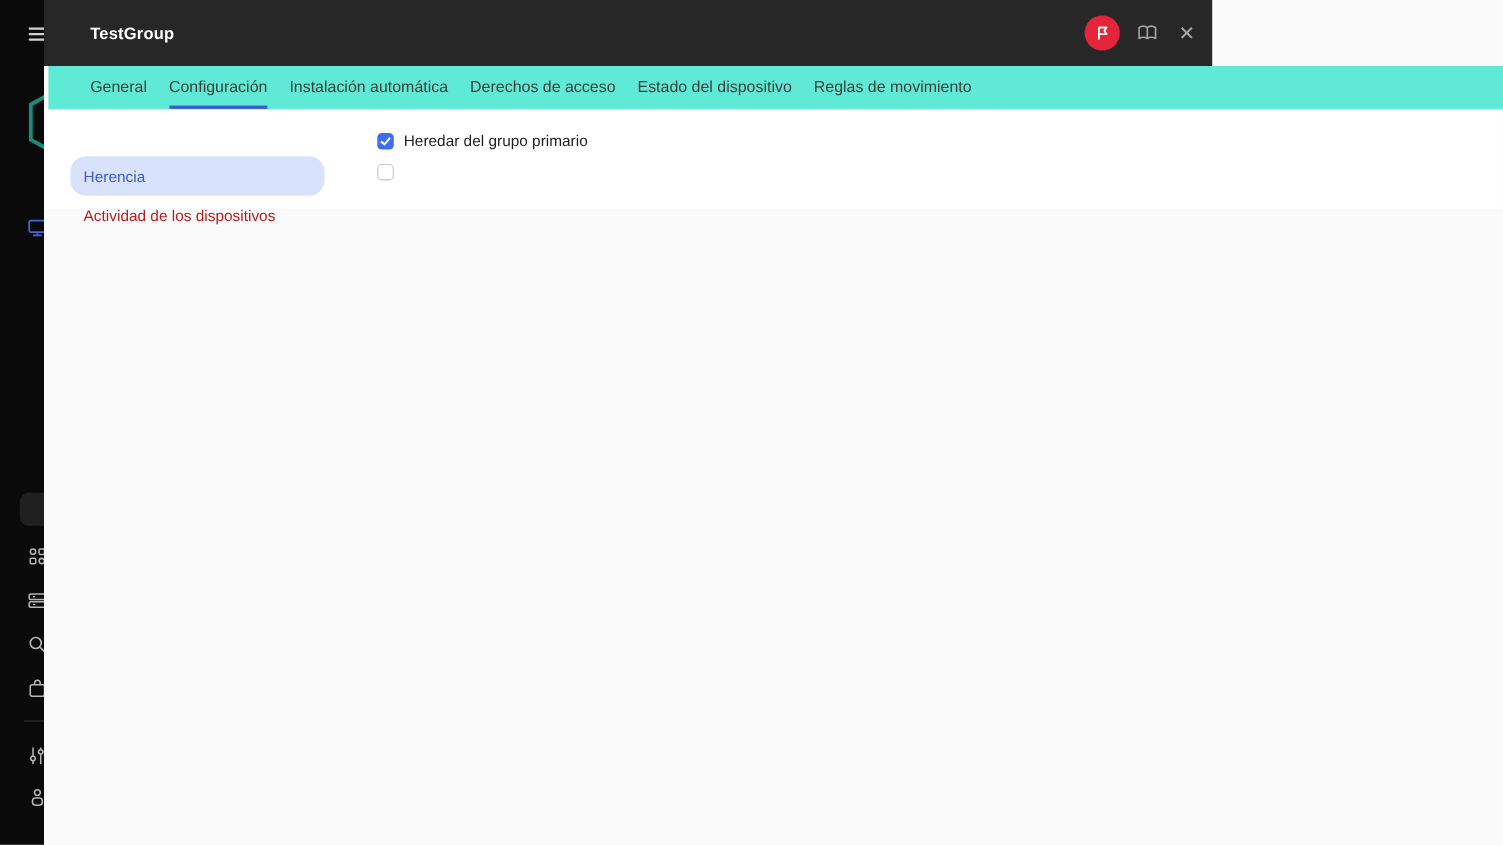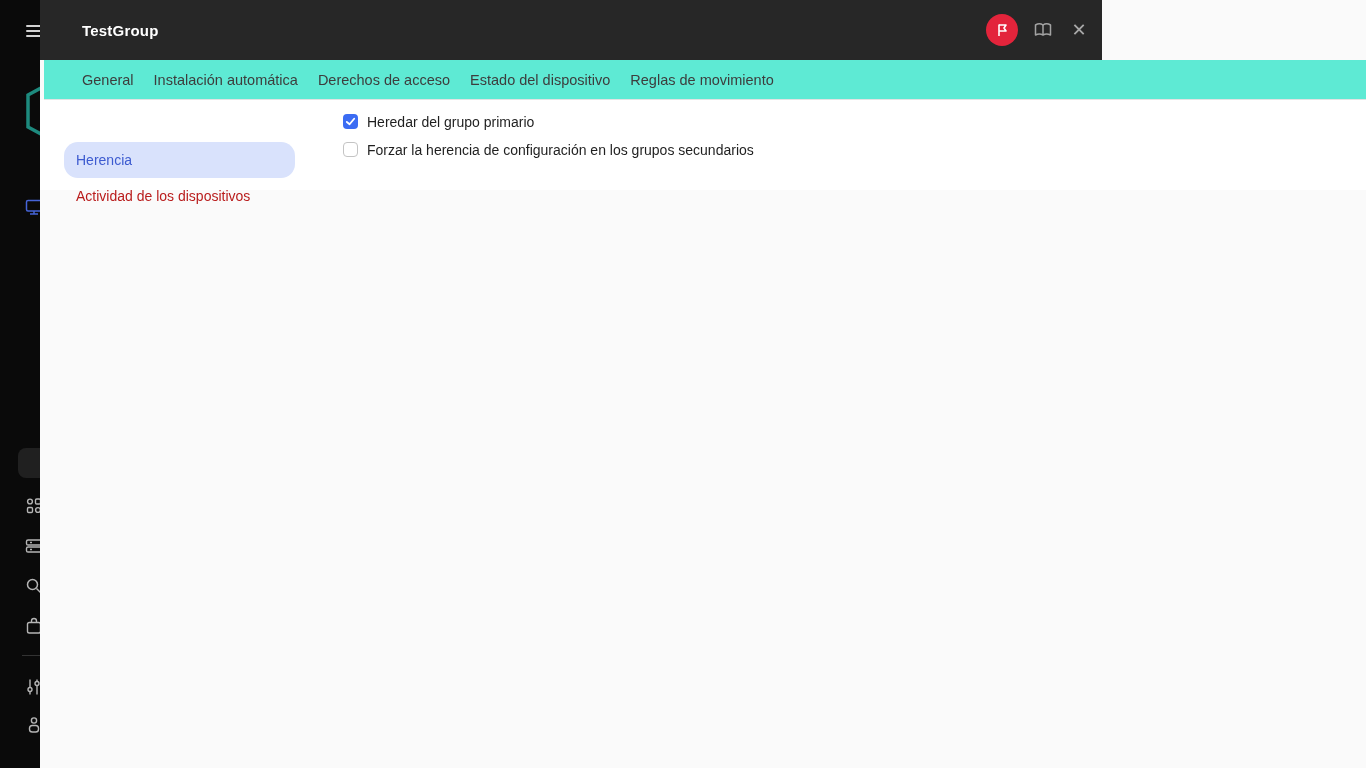--- a/index.html
+++ b/index.html
@@ -53,21 +53,21 @@
   .white-head { position:absolute; left:0; top:0; width:1326px; height:90px; background:#ffffff; }
 
   .subnav { position:absolute; left:24px; top:10px; width:231px; list-style:none;margin-top:32px; }
   .subnav li {
     height:36px; display:flex; align-items:center; padding:0 12px; font-size:14px;
     color:#b91c1c; cursor:pointer; border-radius:14px; margin-bottom:0;
   }
   .subnav li.active { background:var(--pill-bg,#d9e2fc); color:var(--accent-blue,#3e5fd6); }
 
   .checkrows { position:absolute; left:303px; top:14px; }
-  .check-row { display:flex; align-items:flex-start; height:28px; cursor:pointer; }
+  .check-row { display:flex; align-items:center; height:28px; cursor:pointer; }
   .cbox {
     width:15px; height:15px; border-radius:4px; flex:0 0 15px;
     display:flex; align-items:center; justify-content:center;
   }
   .cbox.checked { background:var(--checkbox-blue,#3b6cf3); }
   .cbox.unchecked { background:#ffffff; border:1px solid #c4c4c4; }
   .check-label { margin-left:9px; font-size:14px; color:#1f1f1f; }
 </style>
 </head>
 <body>
@@ -160,20 +160,21 @@
         <path d="M2.5 5 q4 -2.6 7.5 0 q3.5 -2.6 7.5 0 v10 q-4 -2.2 -7.5 0 q-3.5 -2.2 -7.5 0 z"></path>
         <line x1="10" y1="5" x2="10" y2="15"></line>
       </svg>
     </div>
     <div class="hdr-ic close-x">✕</div>
   </div>
 </header>
 
 <nav class="tabbar" id="tabbar">
     <div class="tab">General</div>
+    <div class="tab active">Configuración</div>
     <div class="tab">Instalación automática</div>
     <div class="tab">Derechos de acceso</div>
     <div class="tab">Estado del dispositivo</div>
     <div class="tab">Reglas de movimiento</div>
   </nav>
 
 <main class="content">
   <div class="white-head"></div>
   <ul class="subnav" id="subnav">
       <li class="active">Herencia</li>
@@ -183,16 +184,15 @@
       <label class="check-row">
         <span class="cbox checked">
           <svg viewBox="0 0 12 12" width="11" height="11" fill="none" stroke="#ffffff" stroke-width="2" stroke-linecap="round" stroke-linejoin="round">
             <polyline points="2,6.5 5,9 10,3"></polyline>
           </svg>
         </span>
         <span class="check-label">Heredar del grupo primario</span>
       </label>
       <label class="check-row">
         <span class="cbox unchecked"></span>
-        <span class="check-label">Forzar la herencia de configuración en los grupos secundarios</span>
       </label>
     </div>
 </main>
 
 </body></html>

